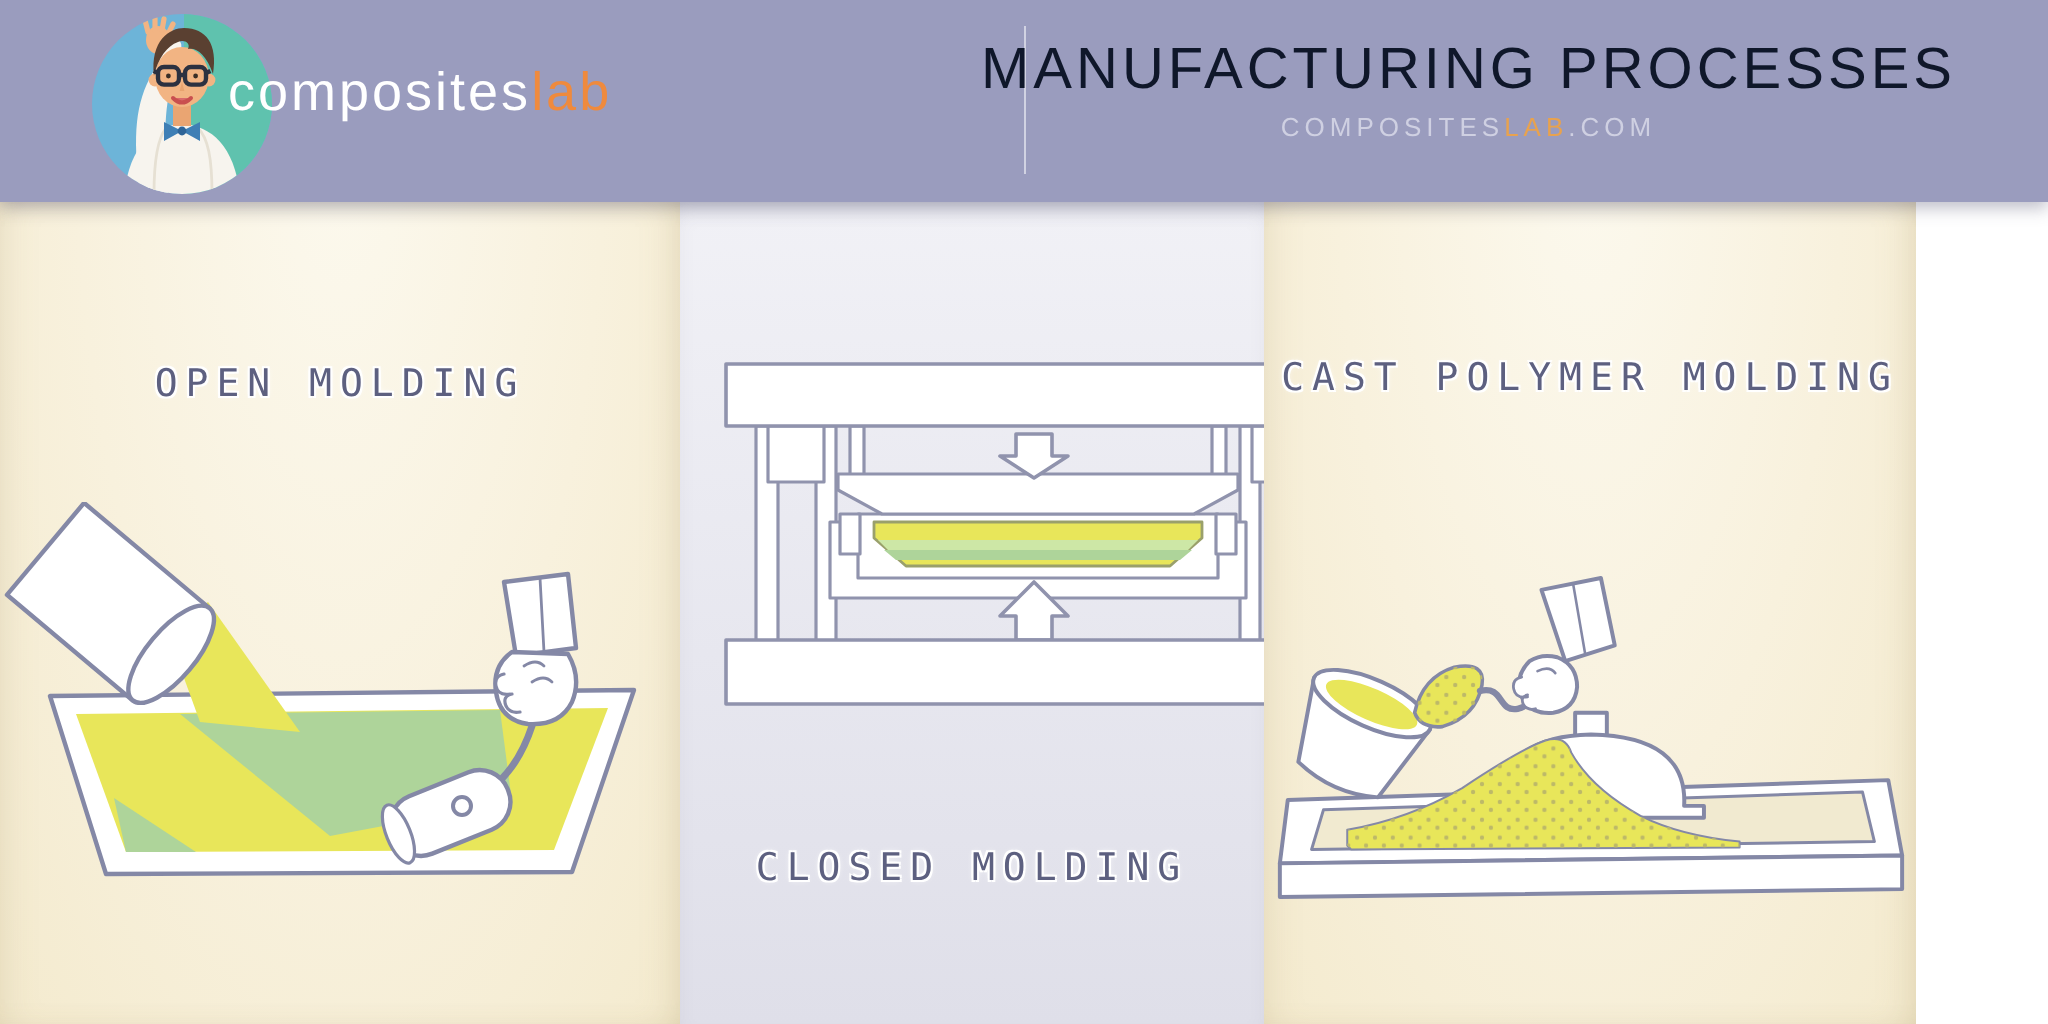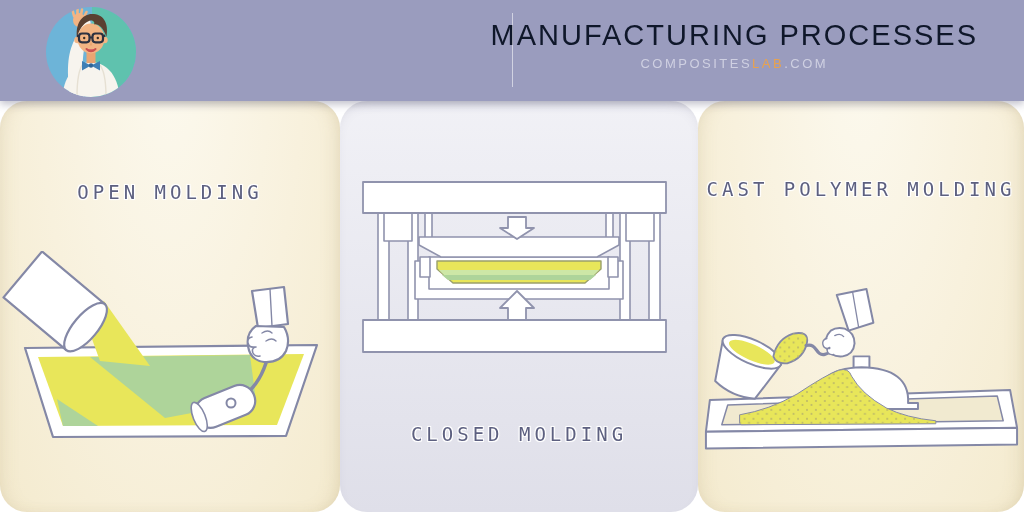--- a/index.html
+++ b/index.html
@@ -18,26 +18,26 @@
            background:rgba(255,255,255,0.55);}
   .header-right{position:absolute;right:46px;top:17px;text-align:right;}
   .header-title{color:#0f172a;font-size:29px;letter-spacing:2px;line-height:36px;
                 font-weight:400;white-space:nowrap;}
   .header-site{margin-top:3px;font-size:13px;letter-spacing:2.5px;color:#cfd0e2;
                white-space:nowrap;text-align:center;}
   .header-site .accent{color:#e8a24e;}
 
   
   .panels{position:absolute;left:0;top:101px;width:1024px;height:411px;display:flex;}
-  .panel{position:relative;height:411px;border-radius:27px;}
+  .panel{position:relative;height:411px;}
   .panel-cream{background:radial-gradient(ellipse at 50% -10%, #fcf9ee 0%, #f8f1dd 55%, #f3e9cb 110%);
                box-shadow:inset -10px 0 20px -12px rgba(160,140,90,0.35),
                           inset 10px 0 20px -12px rgba(160,140,90,0.25);}
   .panel-left{width:340px;}
-  .panel-mid{width:358px;background:linear-gradient(180deg,#f1f1f6 0%,#e7e7ef 55%,#dfdfe9 100%);
+  .panel-mid{width:292px;background:linear-gradient(180deg,#f1f1f6 0%,#e7e7ef 55%,#dfdfe9 100%);
              box-shadow:inset 0 6px 14px -8px rgba(90,90,120,0.25);}
   .panel-right{width:326px;}
 
   .panel-title{position:absolute;left:0;width:100%;text-align:center;
                font-family:"DejaVu Sans Mono","Liberation Mono",monospace;
                font-size:19px;font-weight:500;letter-spacing:4px;color:#5d6080;
                white-space:nowrap;
                text-shadow:-1px -1px 0 #fff,1px -1px 0 #fff,-1px 1px 0 #fff,1px 1px 0 #fff,0 0 3px #fff;}
   .title-left{top:80px;}
   .title-mid{top:322px;}
@@ -89,20 +89,21 @@
         <circle cx="38.2" cy="31" r="1.2" fill="#3a2e26"></circle>
         <circle cx="51.8" cy="31" r="1.2" fill="#3a2e26"></circle>
         <path d="M45,34 l-1.2,4.5 h2.4 Z" fill="#e8a36f"></path>
         <path d="M40.5,42 Q45,46.5 49.5,42" stroke="#c94f4f" stroke-width="2" fill="#d96a6a" stroke-linecap="round"></path>
 
         <path d="M45,58.5 l-9,-4.5 v9.5 Z M45,58.5 l9,-4.5 v9.5 Z" fill="#3f7fb5"></path>
         <circle cx="45" cy="58.5" r="2.2" fill="#2f6598"></circle>
       </g>
     </svg>
 
+    <div class="logo"><span>composites</span><span class="accent">lab</span></div>
 
     <div class="divider"></div>
 
     <div class="header-right">
       <div class="header-title">MANUFACTURING PROCESSES</div>
       <div class="header-site"><span>COMPOSITES</span><span class="accent">LAB</span><span>.COM</span></div>
     </div>
   </div>
 
   <div class="panels">

